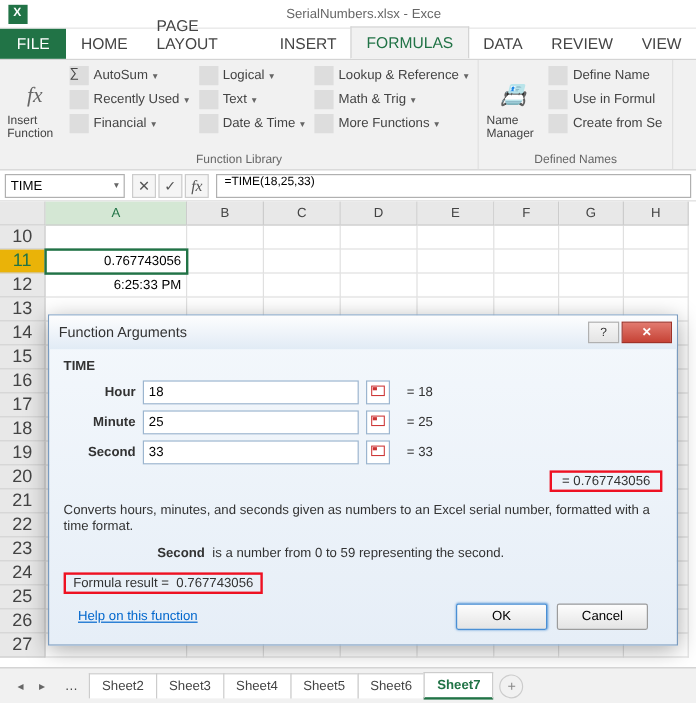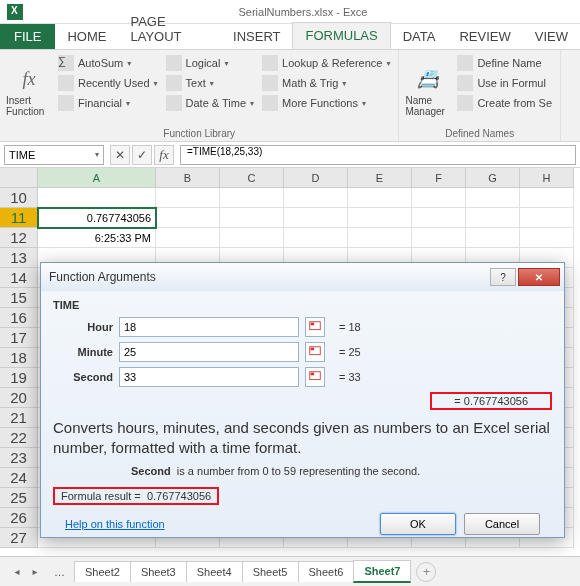--- a/index.html
+++ b/index.html
@@ -60,22 +60,22 @@
 .dialog-titlebar .tbtn.close { background: linear-gradient(#e27a6f,#c64336); color: #fff; border-color: #a03228; font-weight: bold; width: 42px; }
 .dialog-body { padding: 8px 12px 10px 12px; font-size: 11px; color: #333; }
 .fn-name { font-weight: bold; margin-bottom: 6px; display: block; }
 .arg-row { display: flex; align-items: center; margin-bottom: 5px; gap: 6px; }
 .arg-label { width: 60px; text-align: right; font-weight: bold; font-size: 11px; }
 .arg-input { width: 180px; height: 20px; border: 1px solid #9bb5cf; background: #fff; padding: 0 4px; font-size: 11px; }
 .arg-picker { width: 20px; height: 20px; border: 1px solid #9bb5cf; background: #fff; display: flex; align-items: center; justify-content: center; }
 .arg-picker svg { width: 14px; height: 14px; }
 .arg-eq { margin-left: 8px; font-size: 11px; }
 .result-row { display: flex; justify-content: flex-end; margin: 4px 0 8px 0; }
-.result-box { border: 2px solid #e12; padding: 1px 22px; font-size: 11px; }
-.desc { font-size: 15px; color: #333; margin-bottom: 8px; line-height: 1.3; }
+.result-box { border: 2px solid #e12; padding: 1px 8px; font-size: 11px; }
+.desc { font-size: 11px; color: #333; margin-bottom: 8px; line-height: 1.3; }
 .desc2 { font-size: 11px; color: #333; margin-bottom: 10px; padding-left: 120px; text-indent: -42px; }
 .desc2 b { font-weight: bold; }
 .formula-result { border: 2px solid #e12; padding: 1px 6px; font-size: 11px; display: inline-block; margin-bottom: 8px; }
 .dialog-footer { display: flex; align-items: center; padding: 0 12px; }
 .help-link { color: #0066cc; text-decoration: underline; font-size: 11px; }
 .dialog-footer .spacer { flex: 1; }
 .dlg-btn { width: 76px; height: 22px; margin-left: 8px; background: linear-gradient(#fdfdfd,#e4e4e4); border: 1px solid #9c9c9c; font-size: 11px; border-radius: 2px; }
 .dlg-btn.ok { border: 1px solid #4a8fd4; box-shadow: 0 0 2px #4a8fd4; }
 
 

